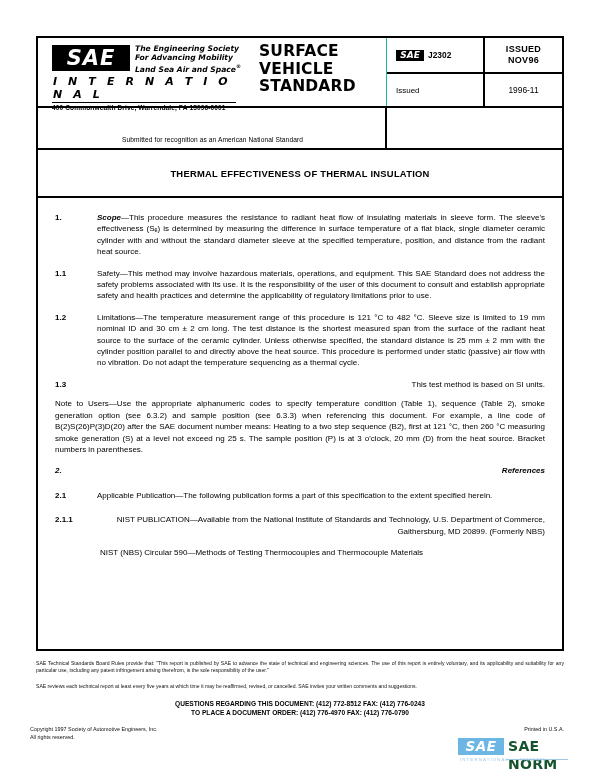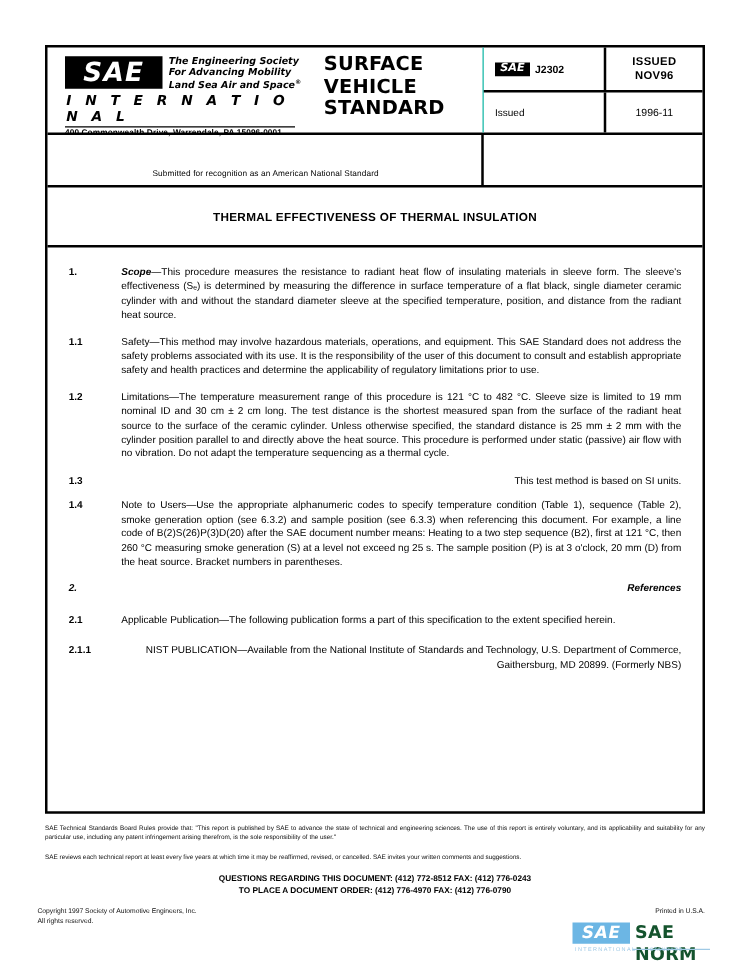--- a/index.html
+++ b/index.html
@@ -447,39 +447,39 @@
         <div class="cl-num">1.2</div>
         <div class="cl-body"><b>Limitations</b><span>—The temperature measurement range of this procedure is 121 °C to 482 °C. Sleeve size is limited to 19 mm nominal ID and 30 cm ± 2 cm long. The test distance is the shortest measured span from the surface of the radiant heat source to the surface of the ceramic cylinder. Unless otherwise specified, the standard distance is 25 mm ± 2 mm with the cylinder position parallel to and directly above the heat source. This procedure is performed under static (passive) air flow with no vibration. Do not adapt the temperature sequencing as a thermal cycle.</span></div>
       </div>
 
       <div class="clause tight">
         <div class="cl-num">1.3</div>
         <div class="cl-body nojust"><span>This test method is based on SI units.</span></div>
       </div>
 
       <div class="clause">
-        <div class="cl-num">1.4</div>
         <div class="cl-body"><b>Note to Users</b><span>—Use the appropriate alphanumeric codes to specify temperature condition (Table 1), sequence (Table 2), smoke generation option (see 6.3.2) and sample position (see 6.3.3) when referencing this document. For example, a line code of B(2)S(26)P(3)D(20) after the SAE document number means: Heating to a two step sequence (B2), first at 121 °C, then 260 °C measuring smoke generation (S) at a level not exceed ng 25 s. The sample position (P) is at 3 o'clock, 20 mm (D) from the heat source. Bracket numbers in parentheses.</span></div>
       </div>
 
       <div class="clause looser">
         <div class="cl-num italic">2.</div>
         <div class="cl-body nojust"><i>References</i></div>
       </div>
 
       <div class="clause looser">
         <div class="cl-num">2.1</div>
         <div class="cl-body"><b>Applicable Publication</b><span>—The following publication forms a part of this specification to the extent specified herein.</span></div>
       </div>
 
       <div class="clause">
         <div class="cl-num">2.1.1</div>
         <div class="cl-body nojust"><span class="sc">NIST PUBLICATION</span><span>—Available from the National Institute of Standards and Technology, U.S. Department of Commerce, Gaithersburg, MD 20899. (Formerly NBS)</span></div>
       </div>
 
+      <div class="ref-line">NIST (NBS) Circular 590—Methods of Testing Thermocouples and Thermocouple Materials</div>
 
     </div>
   </div>
 
   <div class="footer">
     <div class="fine">SAE Technical Standards Board Rules provide that: "This report is published by SAE to advance the state of technical and engineering sciences. The use of this report is entirely voluntary, and its applicability and suitability for any particular use, including any patent infringement arising therefrom, is the sole responsibility of the user."</div>
     <div class="fine second">SAE reviews each technical report at least every five years at which time it may be reaffirmed, revised, or cancelled. SAE invites your written comments and suggestions.</div>
     <div class="contact">
       <div>QUESTIONS REGARDING THIS DOCUMENT: (412) 772-8512 FAX: (412) 776-0243</div>
       <div>TO PLACE A DOCUMENT ORDER: (412) 776-4970 FAX: (412) 776-0790</div>

